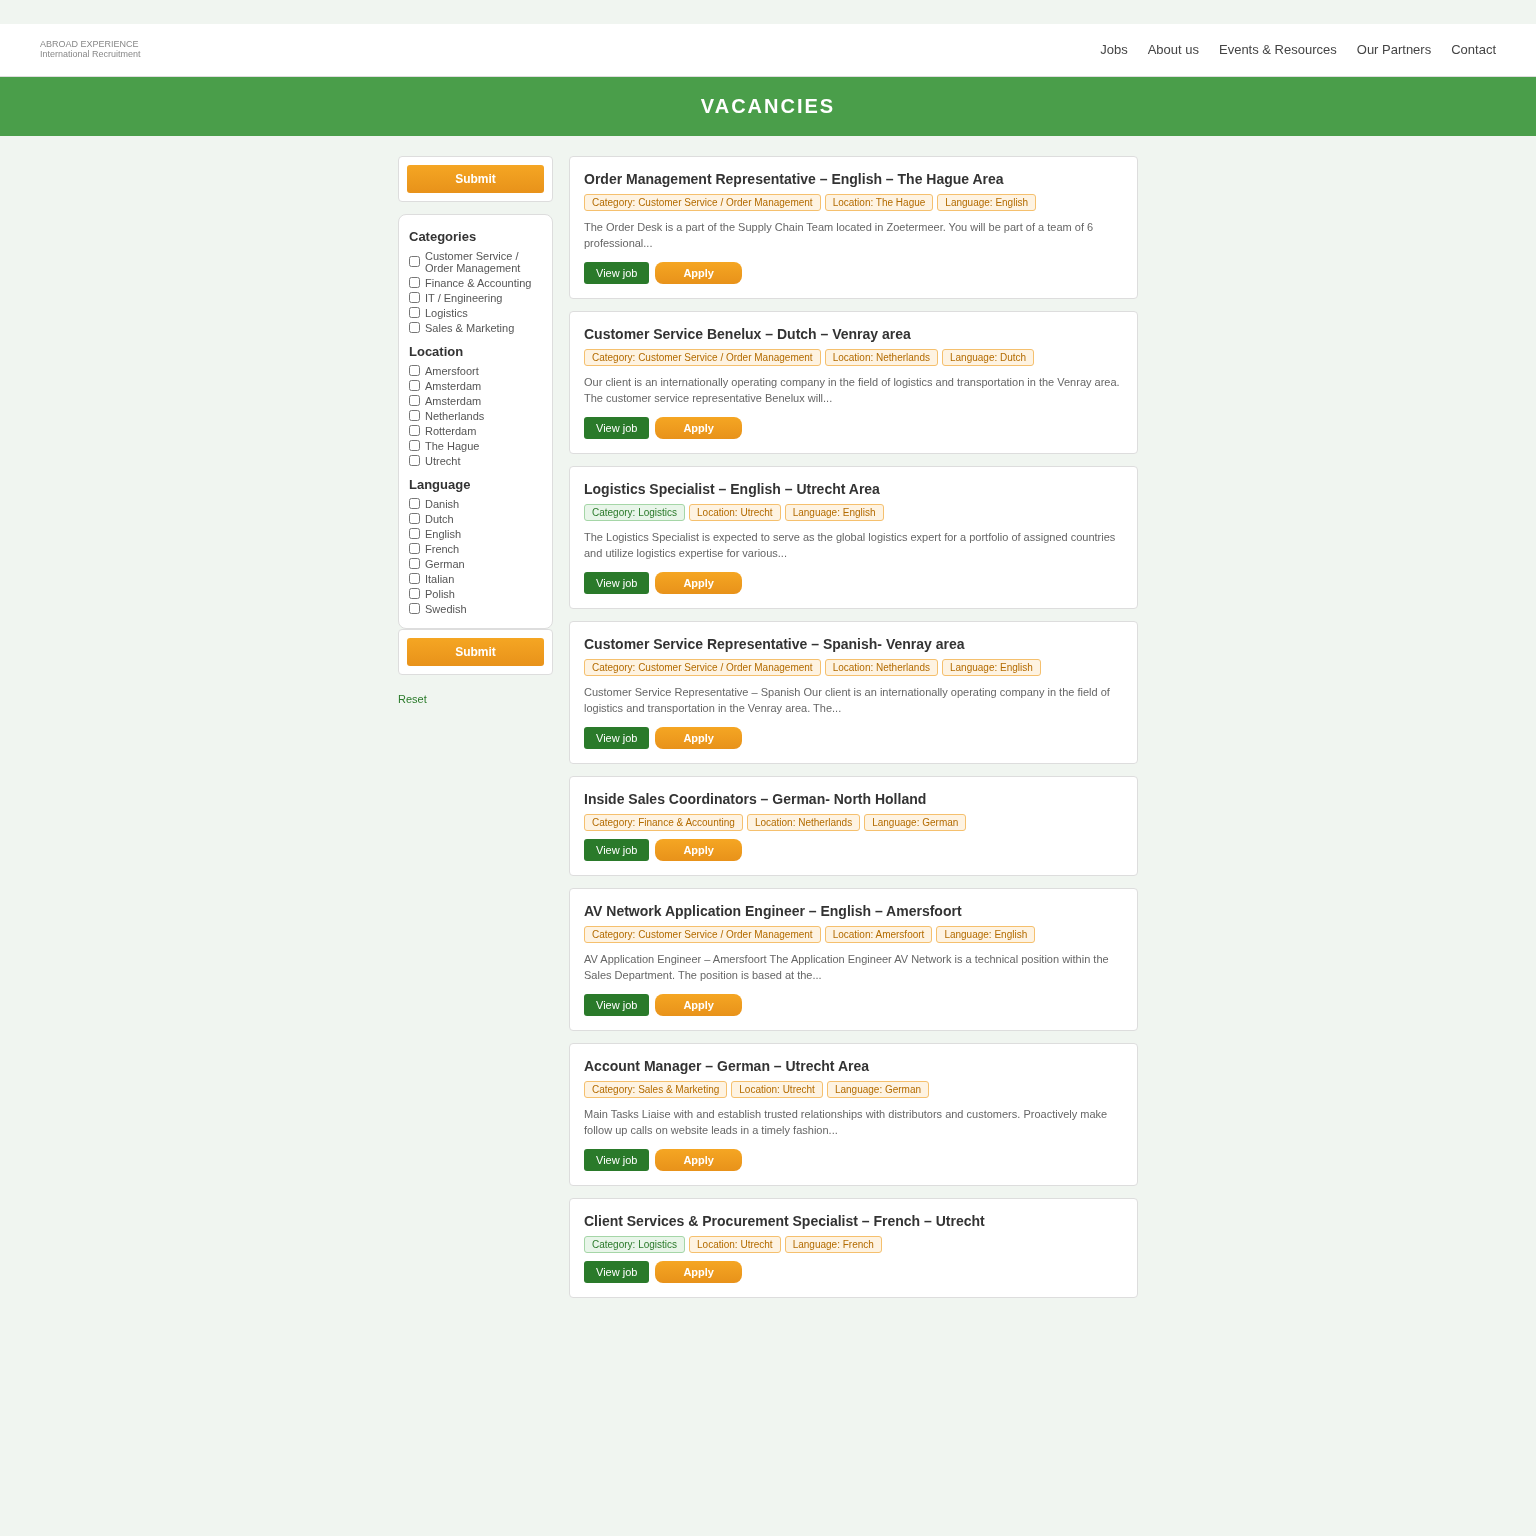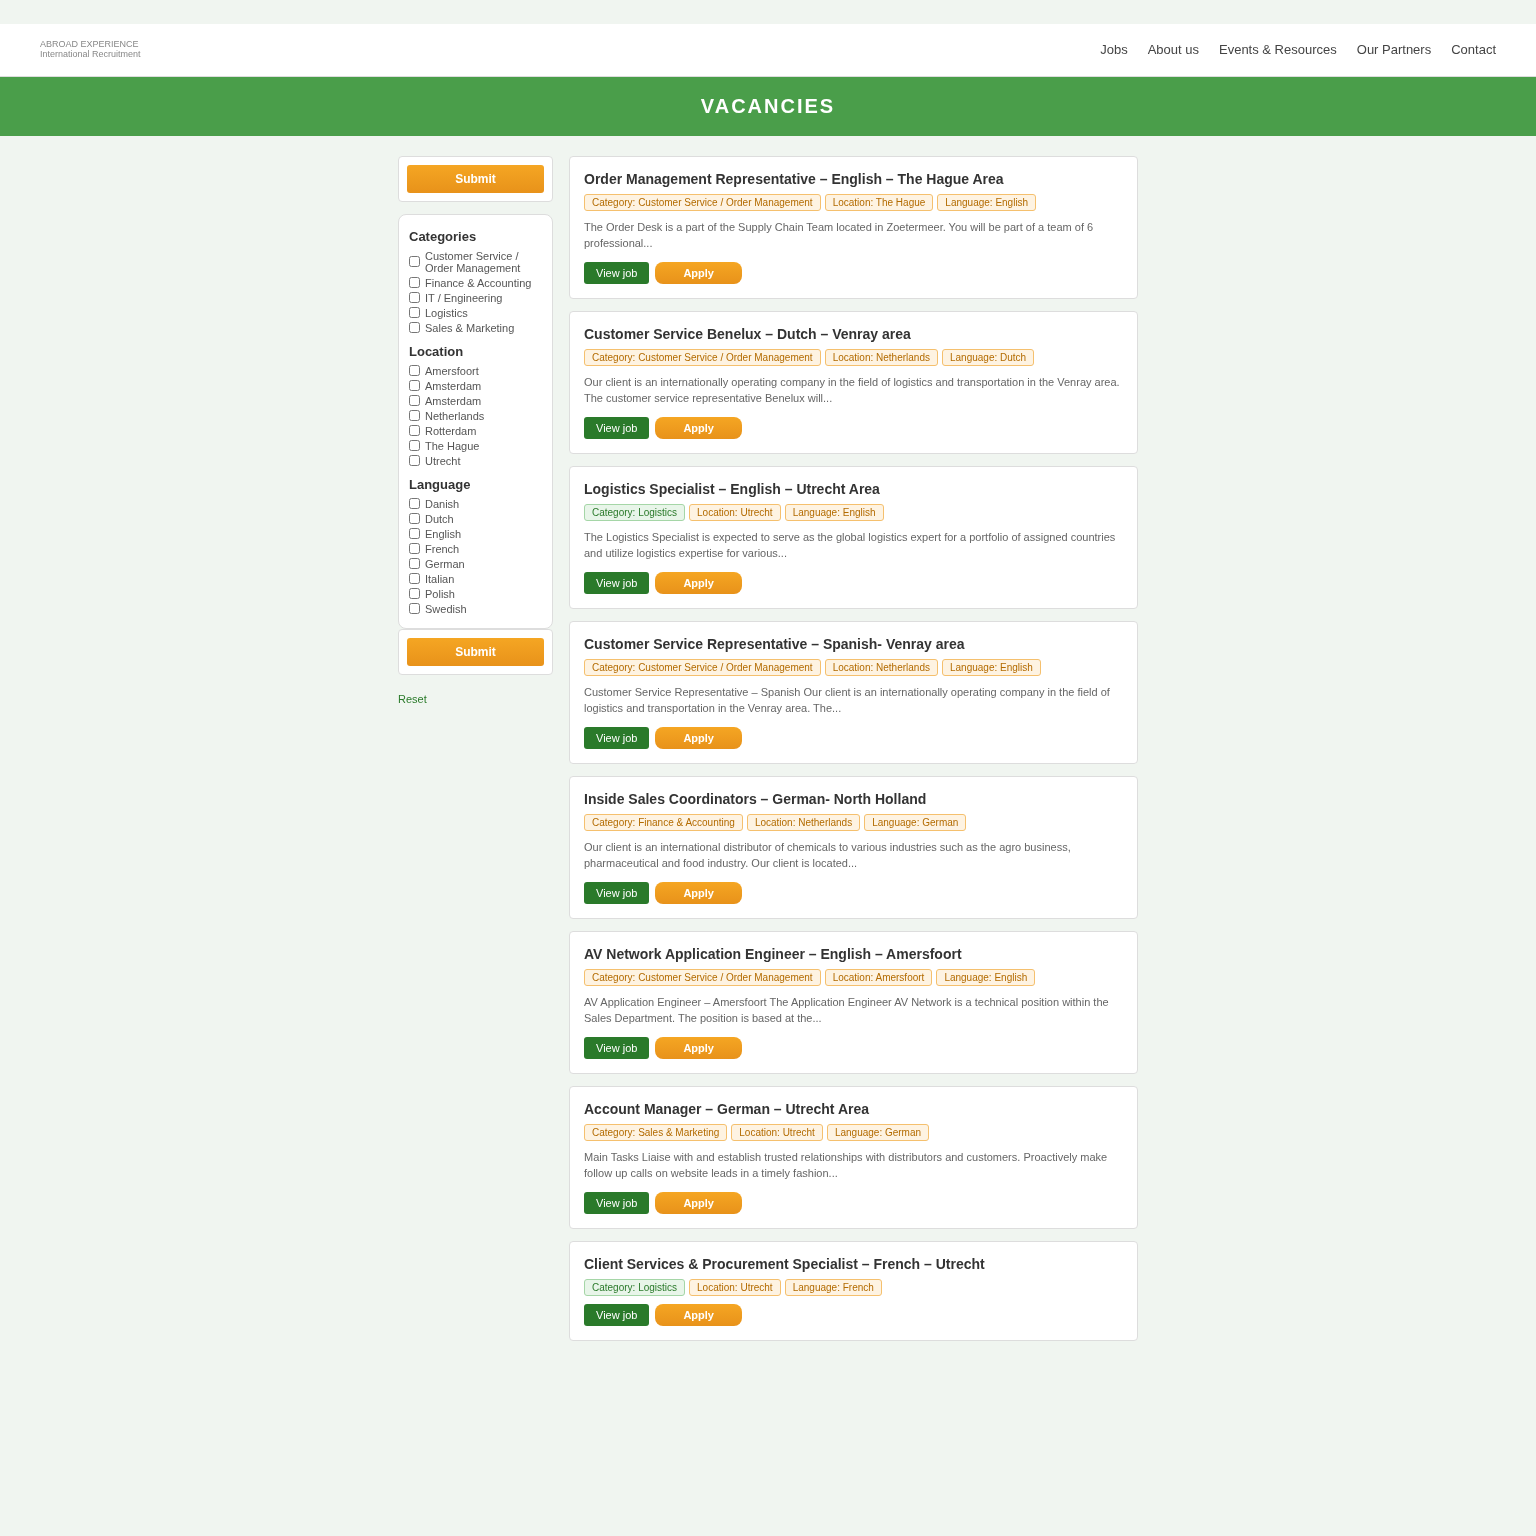--- a/index.html
+++ b/index.html
@@ -355,21 +355,20 @@
       <button class="btn-apply">Apply</button>
     </div>
   </div>
       <div class="job-card">
     <div class="job-title">Inside Sales Coordinators – German- North Holland</div>
     <div class="tags">
           <span class="tag ">Category: Finance &amp; Accounting</span>
           <span class="tag ">Location: Netherlands</span>
           <span class="tag ">Language: German</span>
         </div>
-    <div class="job-desc">Our client is an international distributor of chemicals to various industries such as the agro business, pharmaceutical and food industry. Our client is located...</div>
     <div class="job-actions">
       <button class="btn-view">View job</button>
       <button class="btn-apply">Apply</button>
     </div>
   </div>
       <div class="job-card">
     <div class="job-title">AV Network Application Engineer – English – Amersfoort</div>
     <div class="tags">
           <span class="tag ">Category: Customer Service / Order Management</span>
           <span class="tag ">Location: Amersfoort</span>

